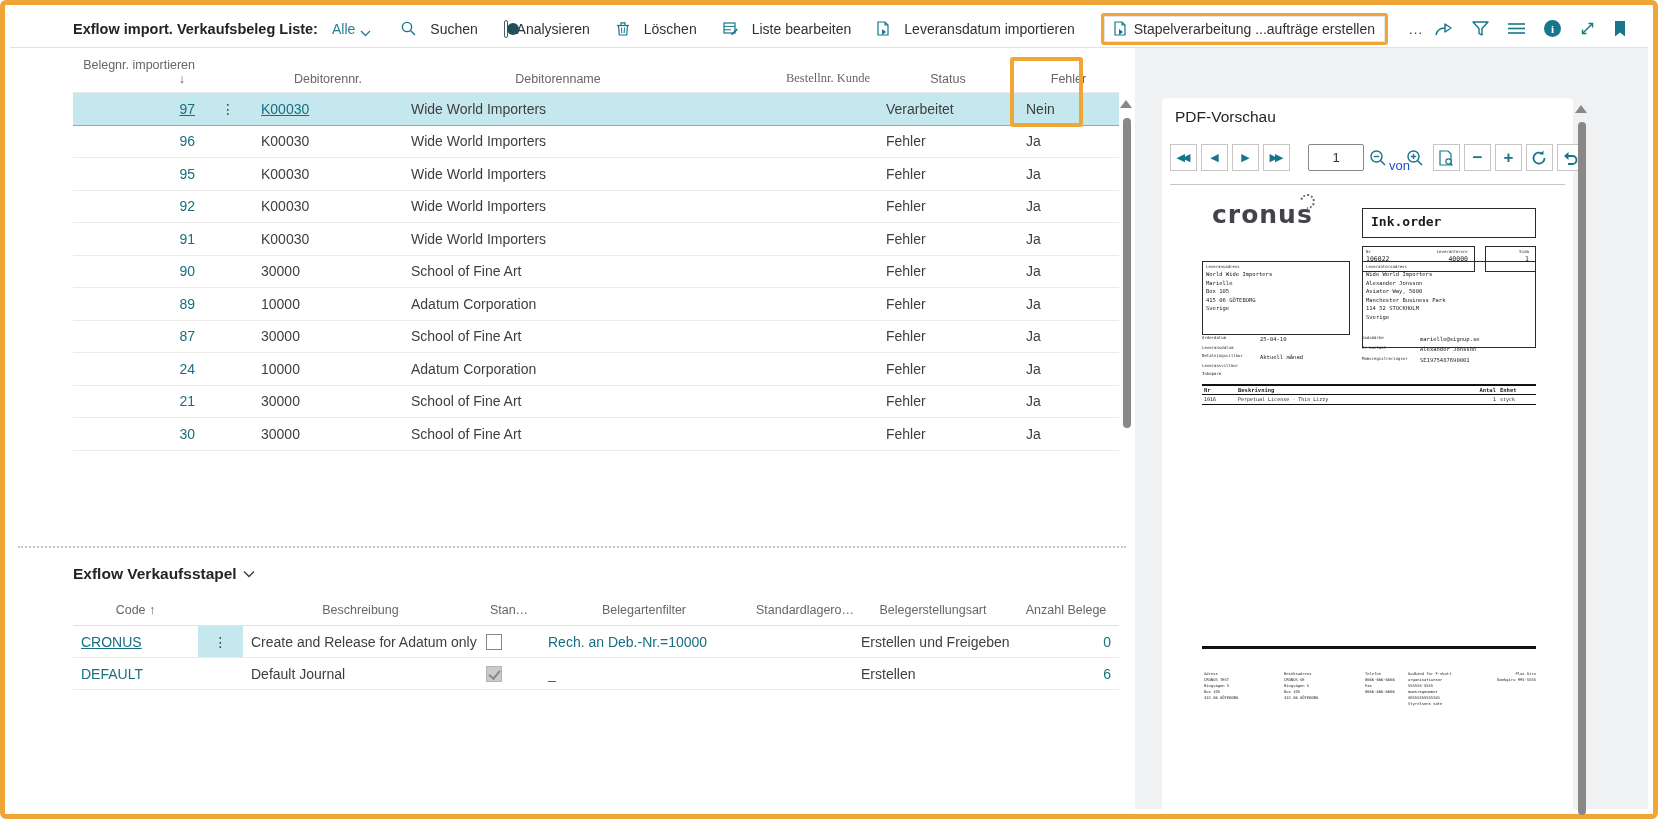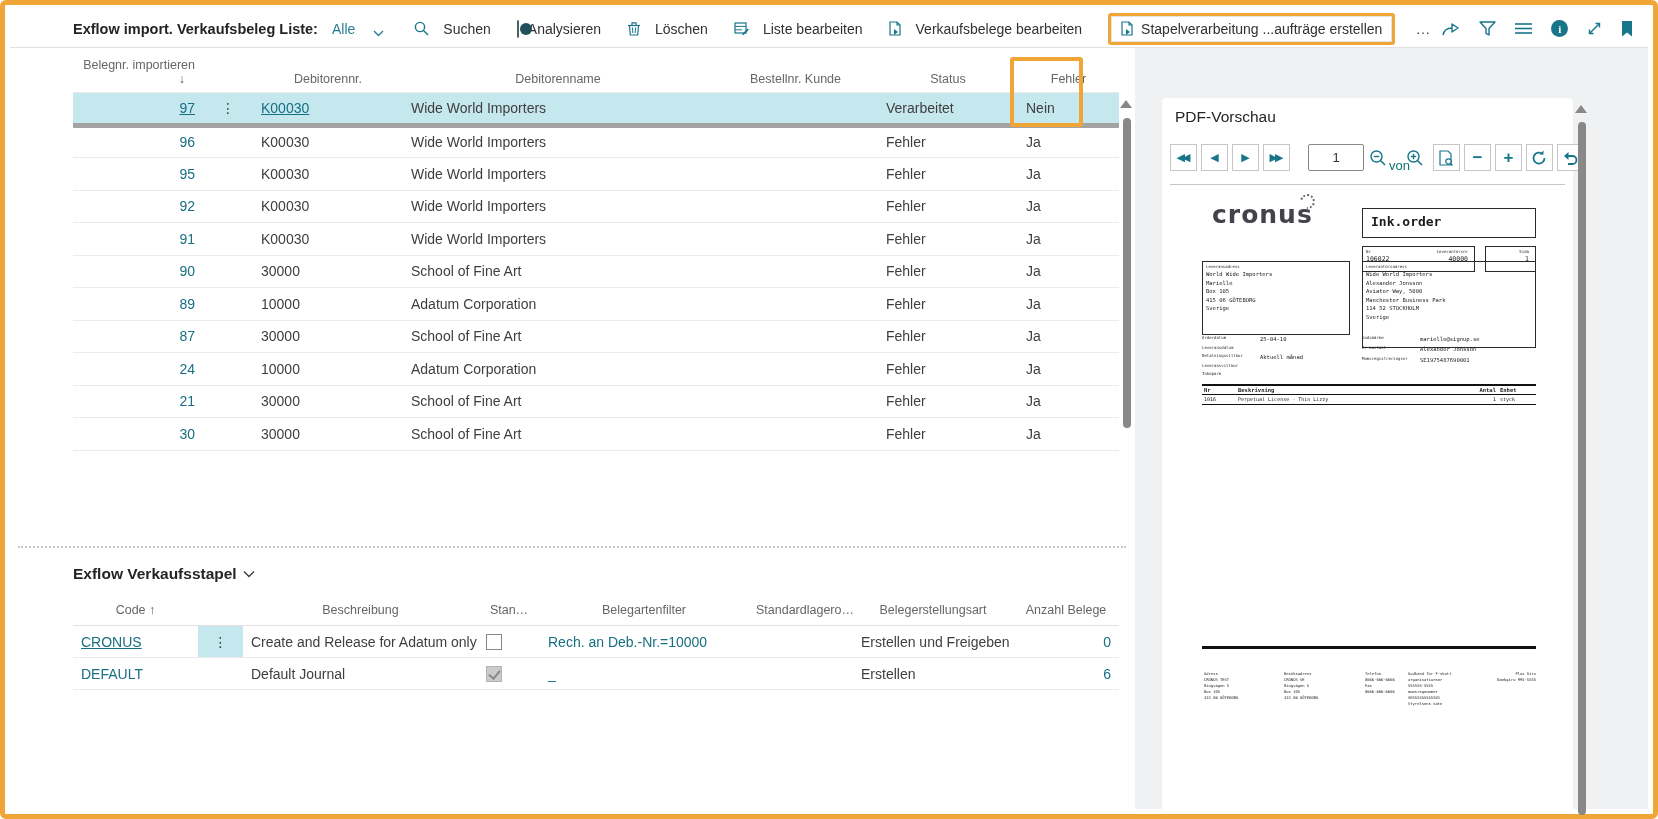--- a/index.html
+++ b/index.html
@@ -4,21 +4,21 @@
 <style>
   * { margin:0; padding:0; box-sizing:border-box; }
   html,body { width:1658px; height:819px; font-family:"Liberation Sans","DejaVu Sans",sans-serif; background:#fff; }
   body { position:relative; overflow:hidden; }
   .frame { position:absolute; inset:0; border:5px solid #f0a636; border-radius:6px; background:#fff; }
 
   
   .toolbar { position:absolute; left:5px; top:5px; right:5px; height:38px; background:#fff;
              border-bottom:1px solid #e3e1e0; display:flex; align-items:center; padding-left:63px; white-space:nowrap; }
   .tb-title { font-size:14.5px; font-weight:bold; color:#242423; margin-right:14px; }
-  .tb-filter { font-size:14px; color:#2a7f93; display:flex; align-items:flex-end; gap:18px; margin-right:16px; cursor:pointer; }
+  .tb-filter { font-size:14px; color:#2a7f93; display:flex; align-items:flex-end; gap:5px; margin-right:16px; cursor:pointer; }
   .vsep { width:1px; height:22px; background:#d8d6d4; margin:0 14px 0 0; }
   .tb-btn { display:flex; align-items:center; gap:14px; font-size:14px; color:#323130; margin-right:26px; cursor:pointer; }
   .tb-btn svg { flex:none; }
   .batch-btn { border:3px solid #f0a636; border-radius:3px; padding:5px 10px; margin-right:10px; display:flex; align-items:center; gap:7px; font-size:14px; color:#323130; background:#fff; box-shadow:inset 0 0 0 1px #e5e3e1; }
   .tb-more { font-size:15px; color:#4a4948; letter-spacing:2px; margin:0 10px; cursor:pointer; }
   .tb-icons { margin-left:auto; display:flex; align-items:center; gap:19px; padding-right:22px; }
   .tb-icons > span { display:inline-flex; cursor:pointer; }
   .toggle { width:37px; height:18px; border:1px solid #4f5e63; border-radius:10px; position:relative; background:#fff; cursor:pointer; }
   .toggle .knob { position:absolute; left:2px; top:2px; width:12px; height:12px; border-radius:50%; background:#20505c; }
   .info-circle { width:17px; height:17px; border-radius:50%; background:#17768a; color:#fff; font-size:11px; font-weight:bold;
@@ -29,21 +29,21 @@
   .main-card { position:absolute; left:0; top:0; bottom:0; width:1125px; background:#fff; overflow:hidden; }
   .fact-card { position:absolute; left:1152px; top:50px; width:411px; bottom:0; background:#fff; border-radius:4px 4px 0 0; }
 
   
   table.grid { border-collapse:collapse; table-layout:fixed; position:absolute; left:63px; }
   table.grid th { font-size:12.5px; font-weight:normal; color:#68666;}
   table.grid th { color:#686664; text-align:center; vertical-align:bottom; padding:0 8px 6px 8px; }
   table.grid td { font-size:14px; color:#3f3e3d; padding:0 8px; height:32.5px; border-bottom:1px solid #ebeae9; vertical-align:middle; overflow:hidden; white-space:nowrap; }
   #main-grid { top:10px; width:1046px; }
   #main-grid td { border-top:1px solid #ebeae9; }
-  tr.sel td { background:#c5e8ee; border-top:1px solid #b2dde5; border-bottom:5px solid #a3a3a3; }
+  tr.sel td { background:#c5e8ee; border-top:1px solid #b2dde5; border-bottom:1px solid #a3a3a3; }
   .num { text-align:right; }
   .lnk { color:#176f81; }
   .u { text-decoration:underline; }
   .menu-dots { color:#5f5e5d; font-size:13px; text-align:center; }
   .sort-arrow { display:block; text-align:right; padding-right:10px; color:#686664; }
 
   .dotted-sep { position:absolute; left:8px; width:1108px; top:498px; border-top:2px dotted #c9c7c5; }
   .section-head { position:absolute; left:63px; top:517px; font-size:15.5px; font-weight:bold; color:#242423; display:flex; align-items:center; gap:6px; cursor:pointer; }
 
   #batch-grid { top:555px; width:1046px; }
@@ -62,21 +62,21 @@
   
   .ann-box { position:absolute; border:4px solid #f0a636; border-radius:3px; pointer-events:none; }
 
   
   .pdf-title { position:absolute; left:13px; top:10px; font-size:15.5px; color:#242423; }
   .pdf-toolbar { position:absolute; left:8px; top:44px; display:flex; align-items:center; }
   .pbtn { width:27px; height:27px; border:1px solid #c8c6c4; background:#fff; display:inline-flex; align-items:center; justify-content:center;
           color:#17768a; font-size:11px; margin-right:4px; cursor:pointer; flex:none; }
   .pbtn.b { font-size:17px; font-weight:bold; }
   .pg-input { width:56px; height:27px; border:1px solid #8a8886; border-radius:2px; font-size:13px; text-align:center; color:#323130; margin:0 0 0 14px; font-family:inherit; }
-  .von { font-size:13px; color:#0f766e; margin:16px -8px 0 -6px; position:relative; z-index:0; }
+  .von { font-size:13px; color:#1d4ed8; margin:16px -8px 0 -6px; position:relative; z-index:0; }
   .pbtn.ovl { position:relative; z-index:1; border-color:transparent; background:transparent; }
   .pdf-sep { position:absolute; left:8px; right:8px; top:86px; border-top:1px solid #c8c6c4; }
 
   
   .inv { position:absolute; left:0; right:0; top:88px; bottom:0; font-family:"DejaVu Sans Mono","Liberation Mono",monospace; color:#1c1c1c; }
   .inv .abs { position:absolute; }
   .logo { left:50px; top:14px; font-size:25px; font-weight:bold; color:#43434b; letter-spacing:1px; font-family:"DejaVu Sans","Liberation Sans",sans-serif; }
   .logo-dots { left:138px; top:8px; width:15px; height:15px; border:2px dotted #6a6a72; border-radius:50%; border-left-color:transparent; transform:rotate(-40deg); }
   .box { border:1px solid #2a2a2a; }
   .doc-type { left:200px; top:22px; width:174px; height:30px; font-size:13px; font-weight:bold; padding:5px 8px; }
@@ -157,21 +157,21 @@
         </svg>
       <span>Liste bearbeiten</span>
     </span>
 
     <span class="tb-btn">
       <svg class="ic" width="13" height="15" viewBox="0 0 13 15">
           <path d="M1 1h7l3 3v10H1z" fill="none" stroke="#17768a" stroke-width="1.2"></path>
           <path d="M8 1v3h3" fill="none" stroke="#17768a" stroke-width="1.2"></path>
           <path d="M5 8l4 3-4 3z" fill="#17768a"></path>
         </svg>
-      <span>Verkaufsbelege bearbeiten</span>
+      <span>Leveransdatum importieren</span>
     </span>
 
     <span class="batch-btn">
       <svg class="ic" width="13" height="15" viewBox="0 0 13 15">
           <path d="M1 1h7l3 3v10H1z" fill="none" stroke="#17768a" stroke-width="1.2"></path>
           <path d="M8 1v3h3" fill="none" stroke="#17768a" stroke-width="1.2"></path>
           <path d="M5 8l4 3-4 3z" fill="#17768a"></path>
         </svg>
       <span>Stapelverarbeitung ...aufträge erstellen</span>
     </span>
@@ -233,21 +233,21 @@
           </colgroup>
         <thead>
           <tr>
             <th style="text-align:right;">
               <span>Belegnr. importieren</span>
               <span class="sort-arrow">↓</span>
             </th>
             <th></th>
             <th>Debitorennr.</th>
             <th>Debitorenname</th>
-            <th style="text-align:center;">Bestellnr. Kunde</th>
+            <th style="text-align:right;font-family:Liberation Serif, serif;">Bestellnr. Kunde</th>
             <th>Status</th>
             <th>Fehler</th>
           </tr>
         </thead>
         <tbody id="main-rows">
             <tr class="sel">
               <td class="num"><span class="lnk u">97</span></td>
               <td class="menu-dots">⋮</td>
               <td><span class="lnk u">K00030</span></td>
               <td>Wide World Importers</td>

